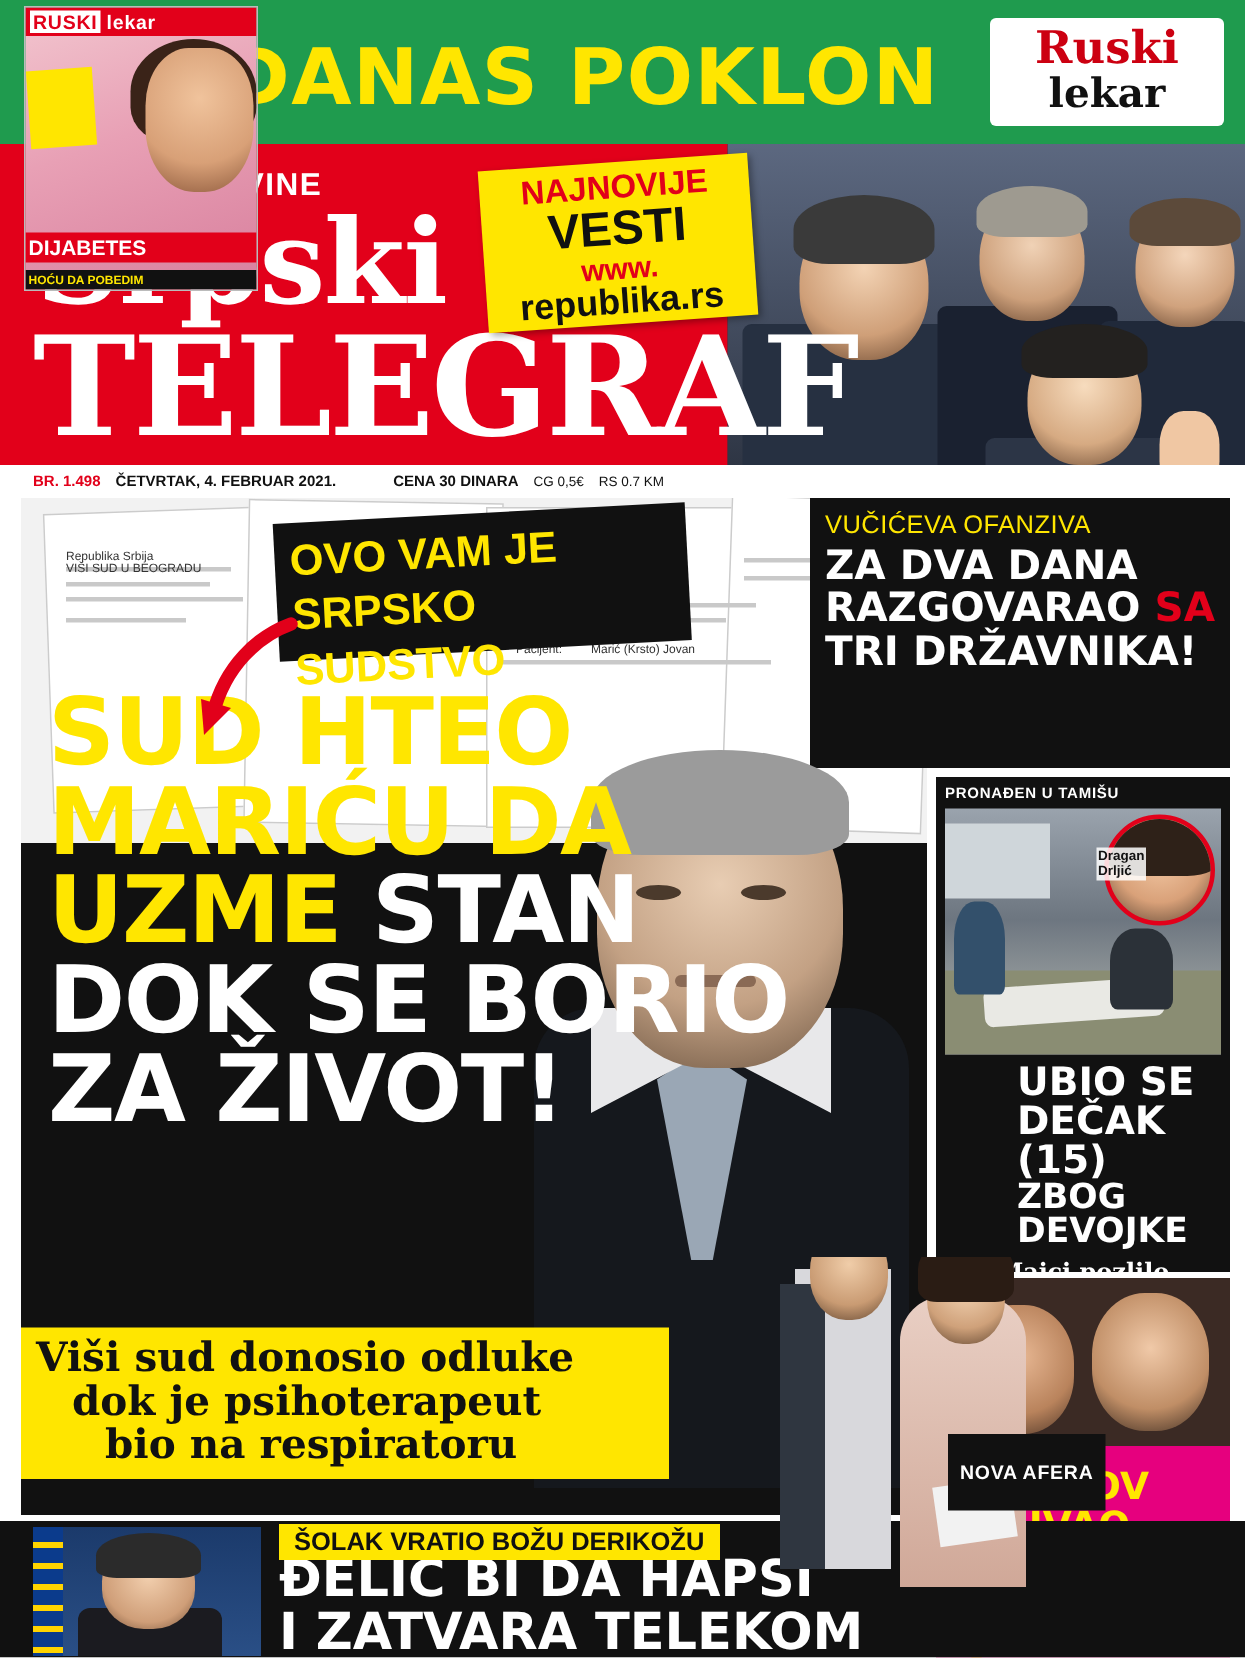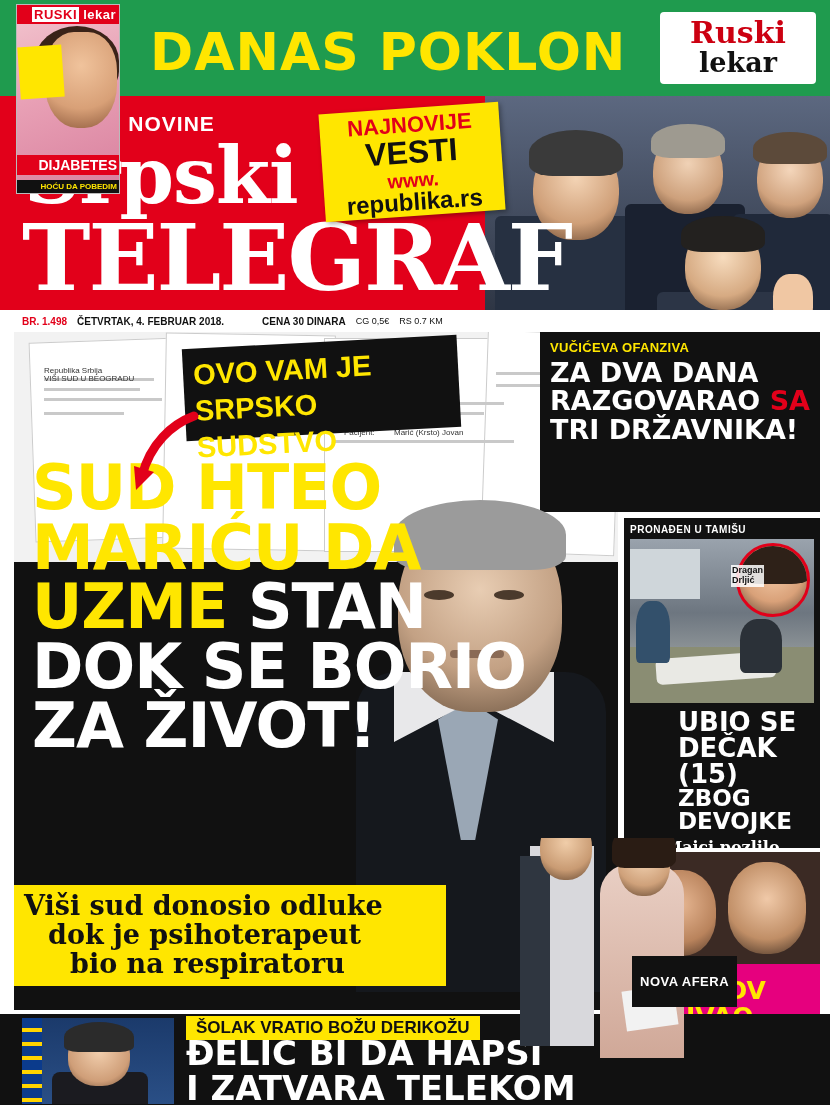--- a/index.html
+++ b/index.html
@@ -29,23 +29,23 @@
     position: absolute; right: 14px; top: 12px;
     width: 156px; height: 72px;
     background: #ffffff; border-radius: 4px;
     display: flex; flex-direction: column; align-items: center; justify-content: center;
   }
   .gift-box .l1 { color: #cc0011; font-size: 30px; font-weight: bold; font-family: "DejaVu Serif", serif; line-height: 1; }
   .gift-box .l2 { color: #111; font-size: 27px; font-weight: bold; font-family: "DejaVu Serif", serif; line-height: 1.1; }
 
   
   .mag-thumb {
-    position: absolute; left: 16px; top: 4px; width: 104px; height: 190px;
+    position: absolute; left: 16px; top: 4px; width: 156px; height: 190px;
     background: linear-gradient(160deg, #f2c6cf 0%, #e8a0b5 45%, #d87f9d 100%);
-    border: 1px solid #bbb; overflow: hidden; z-index: 6; text-align: right;
+    border: 1px solid #bbb; overflow: hidden; z-index: 6;
   }
   .mag-thumb .mt-head {
     background: #e2001a; color: #fff; font-size: 13px; font-weight: bold;
     padding: 2px 3px; letter-spacing: 0.5px;
   }
   .mag-thumb .mt-head .w { background:#fff; color:#e2001a; padding: 0 2px; }
   .mag-thumb .mt-body { position: relative; height: 150px; }
   .mag-thumb .mt-face {
     position: absolute; right: 2px; top: 8px; width: 72px; height: 96px;
     background: radial-gradient(circle at 50% 35%, #f0c39c 0%, #d8a077 60%, #8e5a3d 100%);
@@ -153,21 +153,21 @@
     background: #ffe600; padding: 6px 10px 8px 10px;
   }
   .sub-note div { color: #111; font-weight: bold; font-family: "DejaVu Serif", serif; }
   .sub-note .s1 { font-size: 27px; line-height: 1.08; }
   .sub-note .s2 { font-size: 27px; line-height: 1.08; padding-left: 24px;}
   .sub-note .s3 { font-size: 27px; line-height: 1.08; padding-left: 46px;}
   .vucic-box {
     position: absolute; top: 332px; left: 540px; width: 280px; height: 180px;
     background: #111111; padding: 8px 10px;
   }
-  .vucic-box .kicker { color:#ffe600; font-size: 13px; font-weight: bold; letter-spacing:0.3px; }
+  .vucic-box .kicker { color:#ffe600; font-size: 17px; font-weight: normal; letter-spacing:0.3px; }
   .vucic-box .htxt { color:#ffffff; font-size: 27px; font-weight: bold; line-height: 1.05; margin-top: 4px; font-family:"DejaVu Sans",sans-serif;}
   .vucic-box .htxt .r { color:#e2001a; }
 
   .tamis-box {
     position: absolute; top: 518px; left: 624px; width: 196px; height: 330px;
     background: #111111; padding: 6px;
   }
   .tamis-box .kicker2 {
     color: #ffffff; font-size: 10px; font-weight: bold; letter-spacing: 0.5px; padding-bottom: 4px;
   }
@@ -299,21 +299,21 @@
     <div class="yellow-note">
       <div class="n1">NAJNOVIJE</div>
       <div class="n2">VESTI</div>
       <div class="n3">www.</div>
       <div class="n4">republika.rs</div>
     </div>
   </div>
 
   <div class="info-strip">
     <span class="red">BR. 1.498</span>
-    <span>ČETVRTAK, 4. FEBRUAR 2018.</span>
+    <span>ČETVRTAK, 4. FEBRUAR 2021.</span>
     <span style="margin-left:28px">CENA 30 DINARA</span>
     <span class="small">CG 0,5€</span>
     <span class="small">RS 0.7 KM</span>
   </div>
 
   <div class="main-black">
 
     <div class="docs-img">
       <div class="doc-sheet" style="left:18px; top:8px; width:150px; height:200px; transform:rotate(-2deg);"></div>
       <div class="doc-sheet" style="left:150px; top:2px; width:170px; height:216px; transform:rotate(1deg);"></div>

